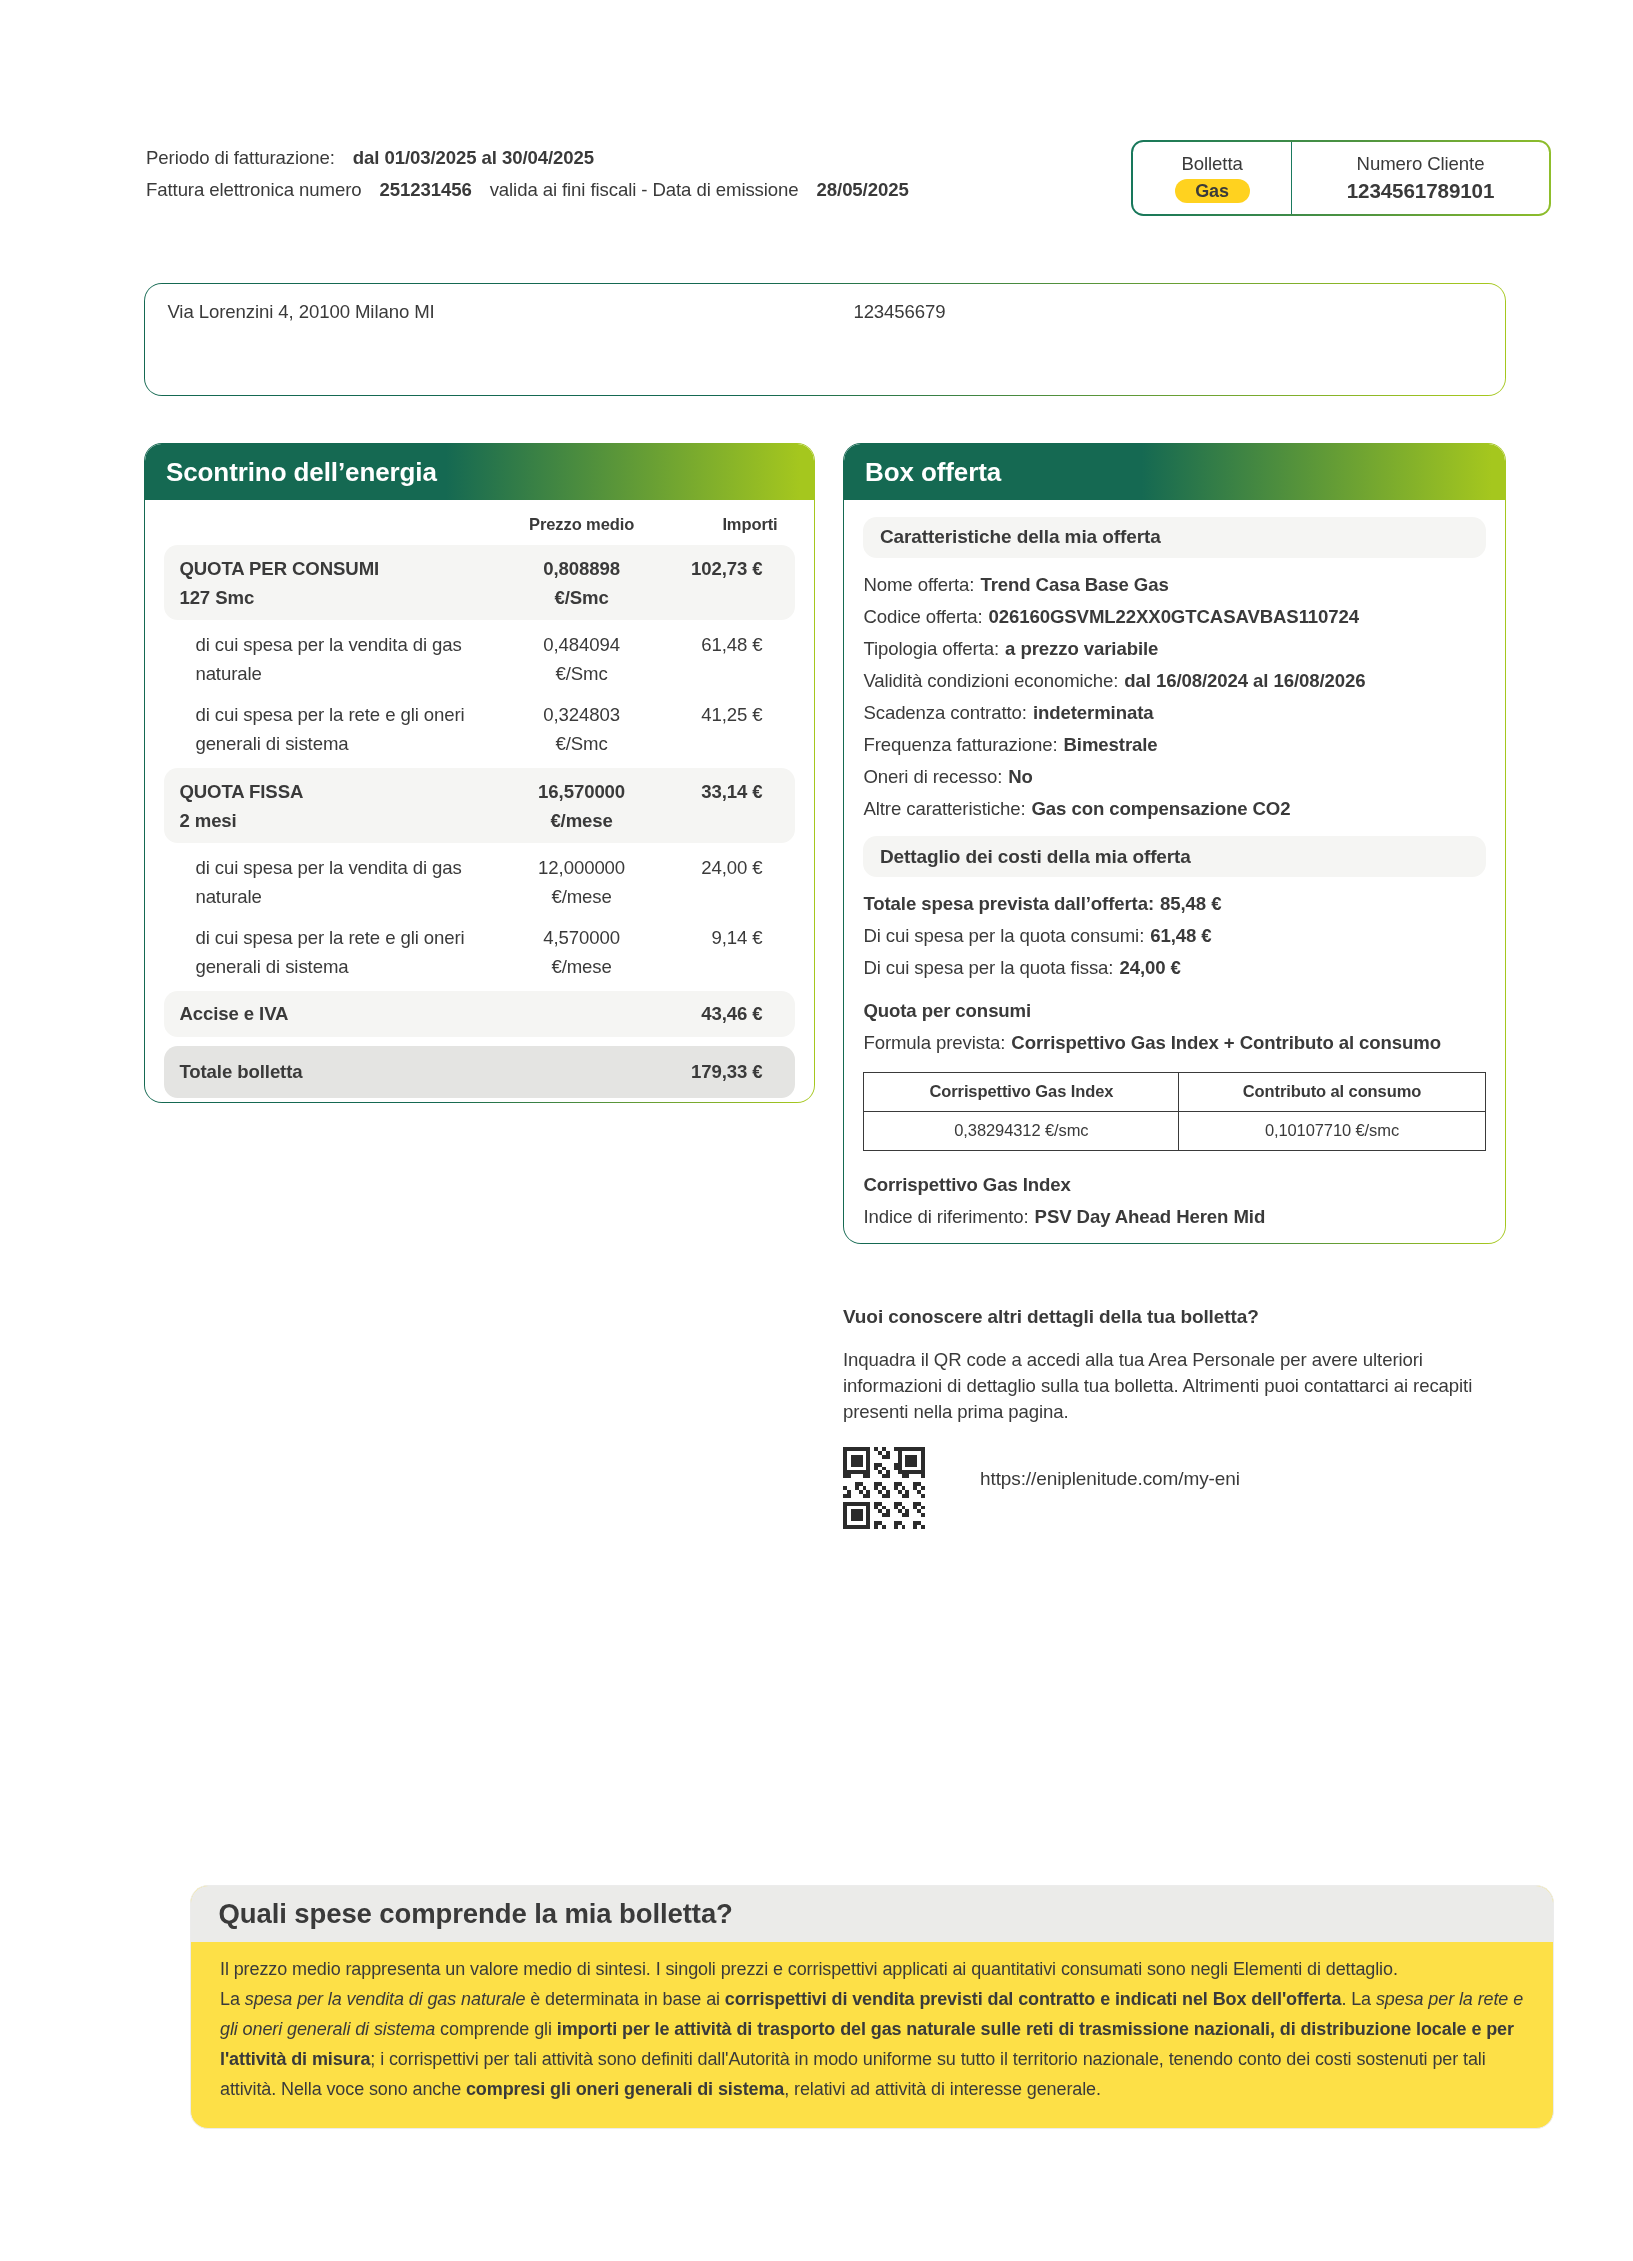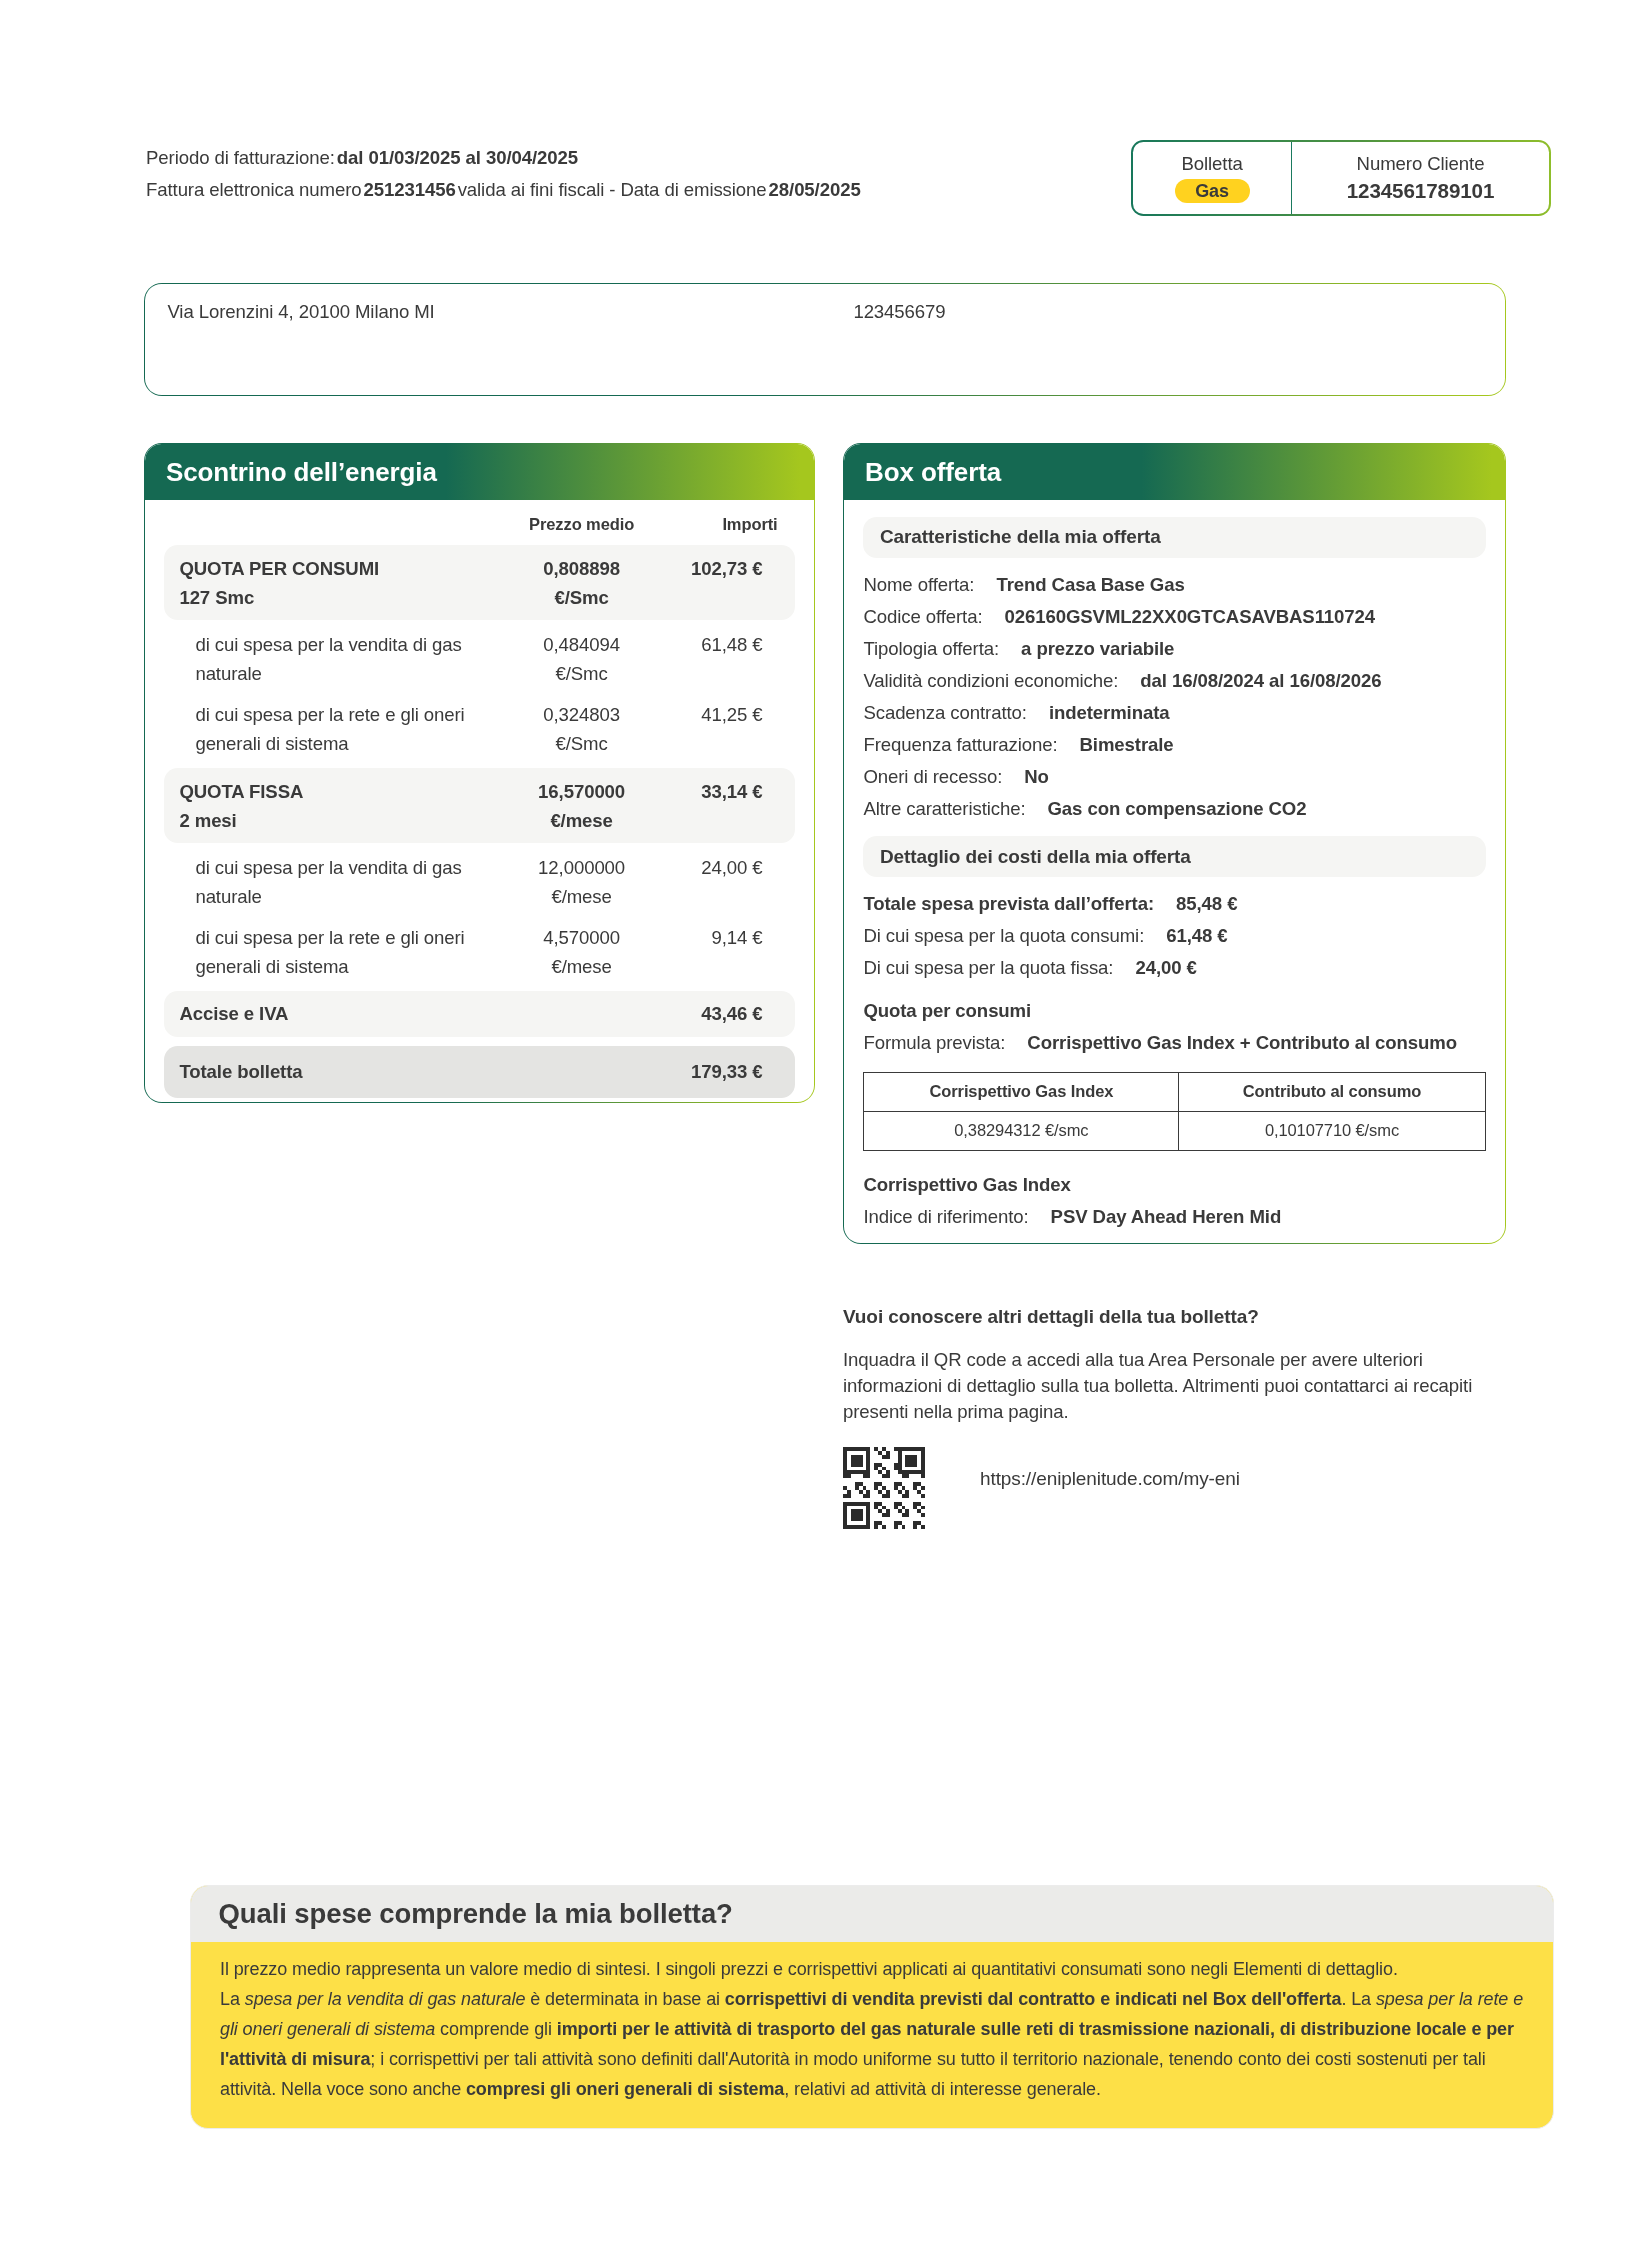--- a/index.html
+++ b/index.html
@@ -3,21 +3,21 @@
 <meta charset="utf-8">
 <style>
   html,body{margin:0;padding:0;background:#ffffff;}
   #page{position:relative;width:1633px;height:2261px;background:#fff;
         font-family:"Liberation Sans","DejaVu Sans",sans-serif;color:#3a3a3a;
         letter-spacing:-0.1px;overflow:hidden;}
   .abs{position:absolute;}
   b,.b{font-weight:700;}
   
   .top-text{left:146px;top:142px;font-size:18.6px;line-height:32px;}
-  .top-text .line > * + *{margin-left:2px;}
+  .top-text .line > * + *{margin-left:18px;}
   
   .client-wrap{left:1131px;top:140px;width:420px;height:76px;border-radius:12.4px;
     background:linear-gradient(90deg,#17775b 0%,#4f9440 55%,#8fbe2b 100%);padding:2.1px;box-sizing:border-box;}
   .client-inner{display:flex;width:100%;height:100%;background:#fff;border-radius:10.3px;overflow:hidden;}
   .client-cell{flex:1;display:flex;flex-direction:column;align-items:center;justify-content:center;gap:4.1px;}
   .client-cell.first{border-right:1.4px solid #1a7a5e;flex:0 0 158px;}
   .client-label{font-size:18.6px;}
   .gas-pill{background:#ffd21f;color:#3a3a3a;font-weight:700;font-size:18px;
     border-radius:687px;padding:2.1px 20.6px;line-height:20.6px;}
   .client-number{font-size:20.6px;font-weight:700;}
@@ -52,21 +52,21 @@
   .s-row.white .amount{padding-right:32px;}
   .s-row.total{background:#e4e4e2;border-radius:13.7px;padding:11.7px 0 11.7px 15px;font-weight:700;margin-bottom:11px;}
   .s-row.total .amount{padding-right:32px;}
   
   .offerbox{left:843px;top:443px;width:663px;height:801px;}
   .offerbox .gband{height:56px;font-size:26px;padding-left:20.6px;border-radius:16.5px 16.5px 0 0;}
   .o-content{padding:16.5px 19px;font-size:18.6px;}
   .o-pill{background:#f5f5f3;border-radius:13.7px;padding:9.6px 16.5px;font-weight:700;font-size:19px;
     margin-bottom:11px;}
   .o-line{line-height:32px;}
-  .o-line .ov{margin-left:22px;}
+  .o-line .ov{margin-left:6px;}
   .o-gap{height:11px;}
   .o-head{font-weight:700;line-height:32px;}
   .o-table{width:100%;border-collapse:collapse;margin:12.4px 0 18px 0;font-size:16.5px;}
   .o-table th,.o-table td{border:1.4px solid #3a3a3a;text-align:center;padding:9.6px 4.1px;}
   .o-table th{font-weight:700;}
   
   .qrsec{left:843px;top:1306px;width:680px;}
   .qr-title{font-size:19px;font-weight:700;margin:0 0 19px 0;}
   .qr-par{font-size:18.6px;line-height:26px;margin:0 0 22px 0;}
   .qr-row{display:flex;align-items:flex-start;gap:55px;}

